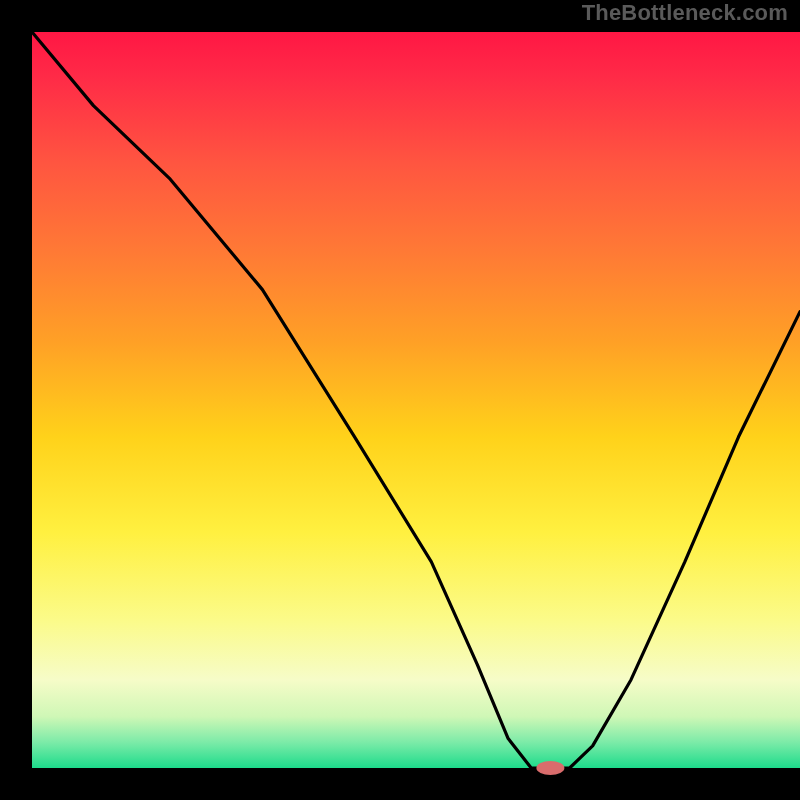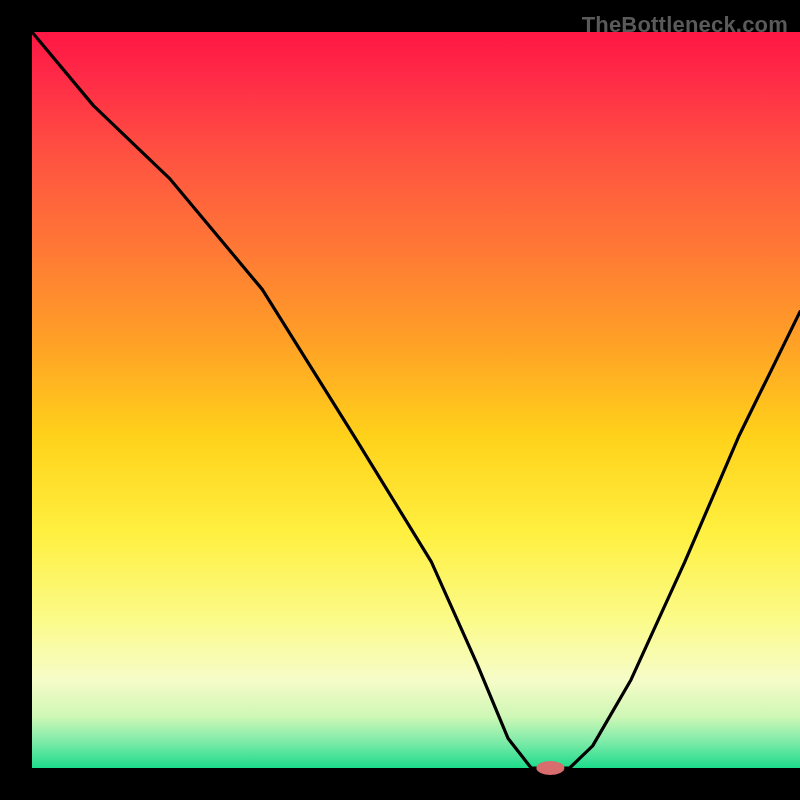--- a/index.html
+++ b/index.html
@@ -10,21 +10,21 @@
     background: #000;
     overflow: hidden;
   }
   .container {
     position: relative;
     width: 800px;
     height: 800px;
   }
   .watermark {
     position: absolute;
-    top: 12px;
+    top: 0;
     right: 12px;
     font-family: Arial, Helvetica, sans-serif;
     font-size: 22px;
     font-weight: 600;
     color: #5a5a5a;
     letter-spacing: 0.2px;
     z-index: 10;
   }
   svg {
     display: block;

